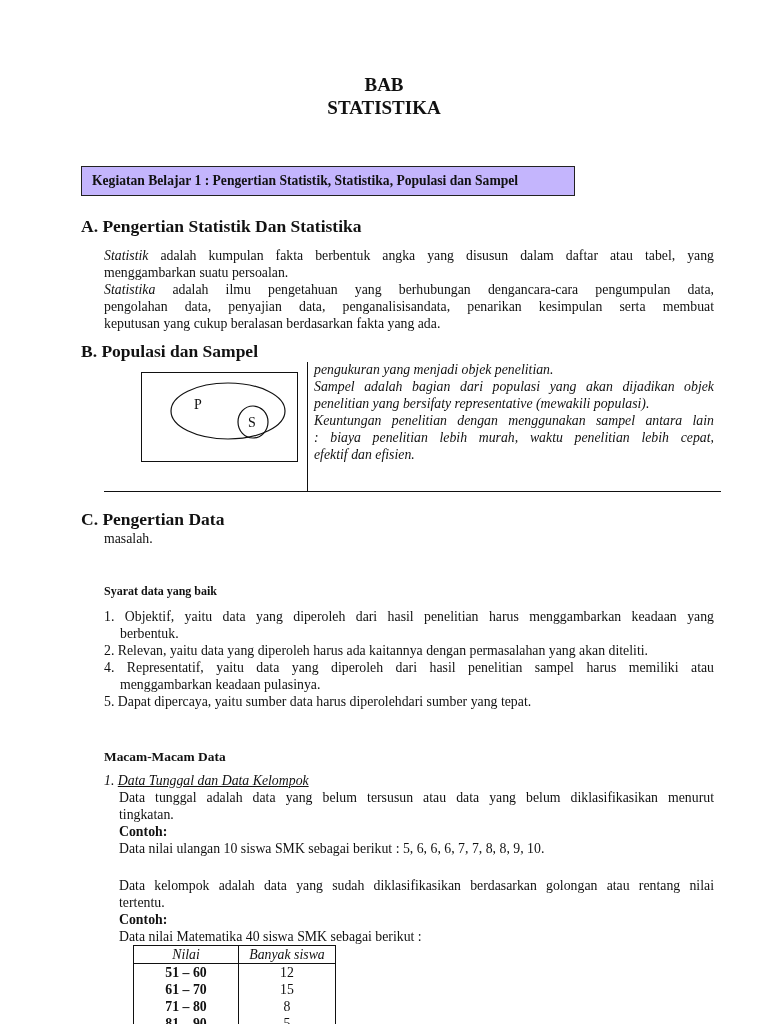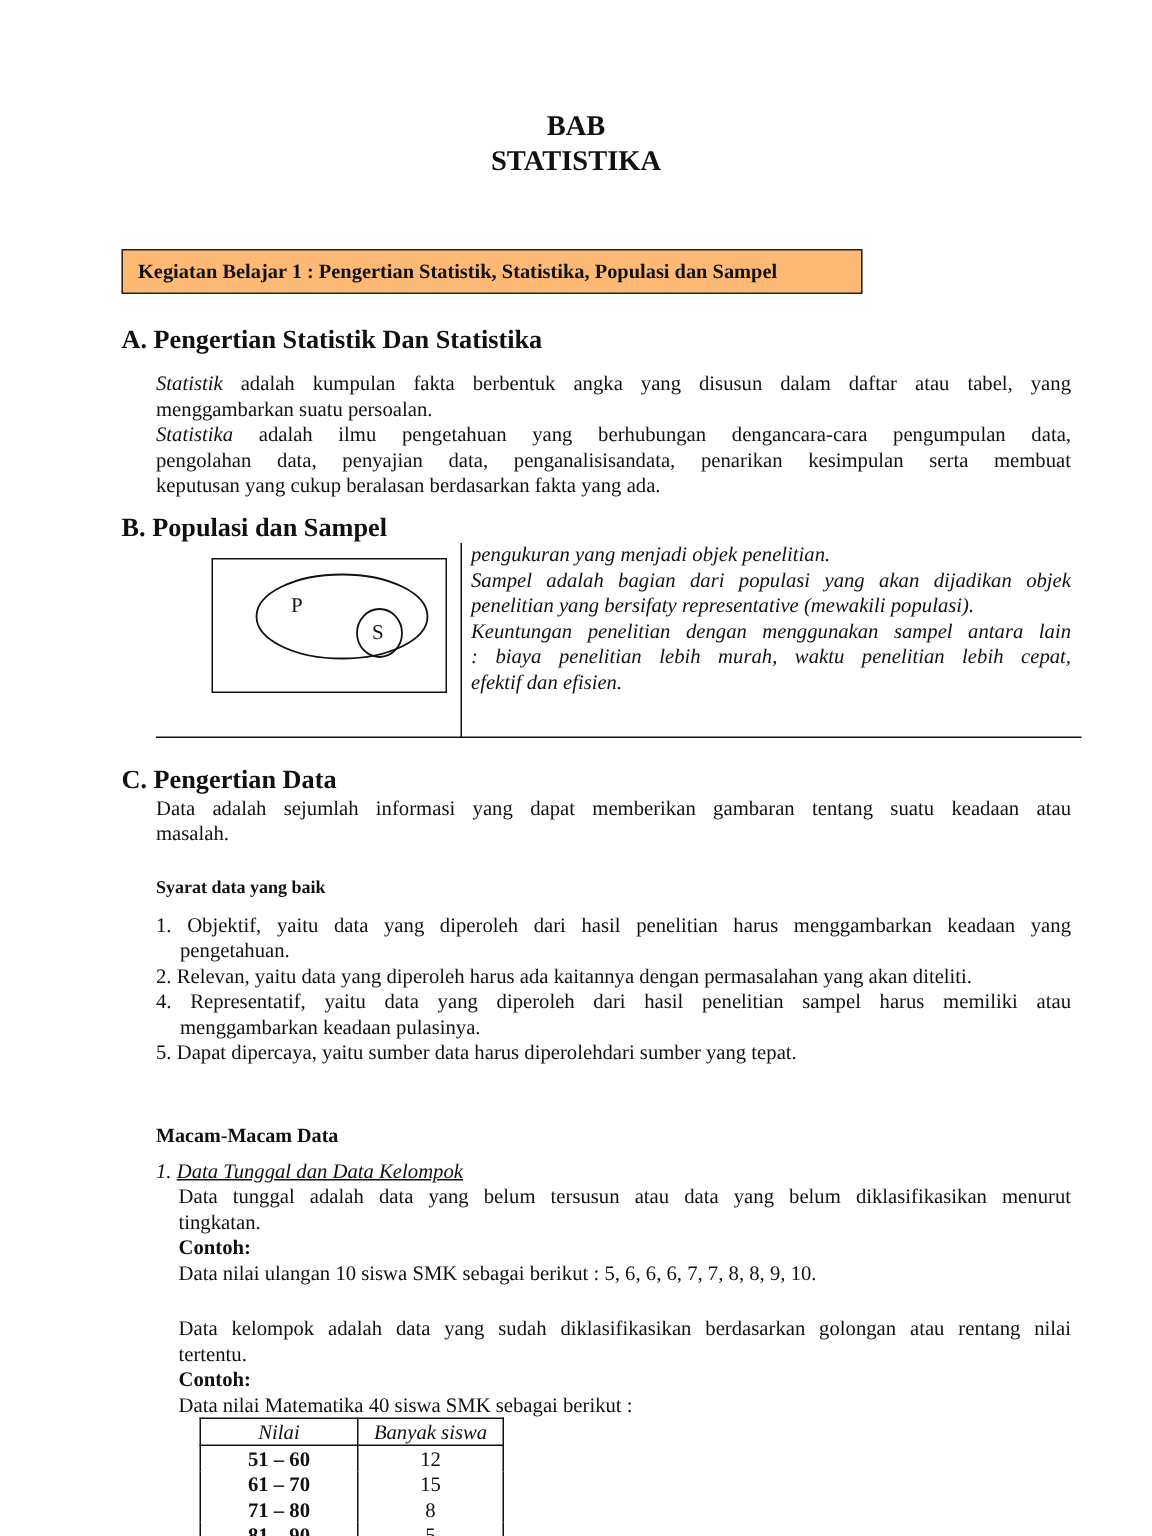--- a/index.html
+++ b/index.html
@@ -3,21 +3,21 @@
   <meta charset="utf-8">
   <style>
     html, body { margin:0; padding:0; }
     body {
       width:768px; height:1024px; overflow:hidden; background:#ffffff;
       font-family:"Liberation Serif", serif; color:#111; position:relative;
     }
     .abs { position:absolute; }
     .title { left:0; width:768px; text-align:center; font-weight:bold; font-size:19px; }
     .kb-box {
-      left:81px; top:166px; width:494px; height:30px; background:#fdba74;
+      left:81px; top:166px; width:494px; height:30px; background:#c4b5fd;
       border:1.5px solid #222; box-sizing:border-box;
       font-weight:bold; font-size:13.6px; line-height:27px; padding-left:10px; white-space:nowrap;
     }
     .h2 { font-weight:bold; font-size:17.5px; left:81px; }
     .p { font-size:13.8px; line-height:17px; text-align:justify; text-align-last:left; }
     .j { text-align:justify; text-align-last:justify; }
     .it { font-style:italic; }
     .b { font-weight:bold; }
     .u { text-decoration:underline; }
     .venn-box { left:141px; top:372px; width:157px; height:90px; border:1.2px solid #111; box-sizing:border-box; }
@@ -61,28 +61,27 @@
   <div class="j">Sampel adalah bagian dari populasi yang akan dijadikan objek</div>
   <div>penelitian yang bersifaty representative (mewakili populasi).</div>
   <div class="j">Keuntungan penelitian dengan menggunakan sampel antara lain</div>
   <div class="j">: biaya penelitian lebih murah, waktu penelitian lebih cepat,</div>
   <div>efektif dan efisien.</div>
 </div>
 <div class="abs hline"></div>
 
 <div class="abs h2" style="top:509px;">C. Pengertian Data</div>
 <div class="abs p" style="left:104px; top:530px; width:610px;">
-  <div class="j">Data adalah sejumlah informasi yang dapat memberikan  gambaran tentang suatu keadaan atau</div>
   <div>masalah.</div>
 </div>
 <div class="abs p b" style="left:104px; top:583px; font-size:12px;">Syarat data yang baik</div>
 
 <div class="abs p" style="left:104px; top:608px; width:610px;">
   <div class="j">1. Objektif, yaitu data yang diperoleh dari hasil penelitian harus menggambarkan keadaan yang</div>
-  <div style="padding-left:16px;">pengetahuan.</div>
+  <div style="padding-left:16px;">berbentuk.</div>
   <div>2. Relevan, yaitu data yang diperoleh harus ada kaitannya dengan permasalahan yang akan diteliti.</div>
   <div class="j">4. Representatif, yaitu data yang diperoleh dari hasil penelitian sampel harus memiliki atau</div>
   <div style="padding-left:16px;">menggambarkan keadaan pulasinya.</div>
   <div>5. Dapat dipercaya, yaitu sumber data harus diperolehdari sumber yang tepat.</div>
 </div>
 
 <div class="abs p b" style="left:104px; top:748px; font-size:13.4px;">Macam-Macam Data</div>
 
 <div class="abs p" style="left:104px; top:772px; width:610px;">
   <span class="it">1. </span><span class="it u">Data Tunggal dan Data Kelompok</span>

